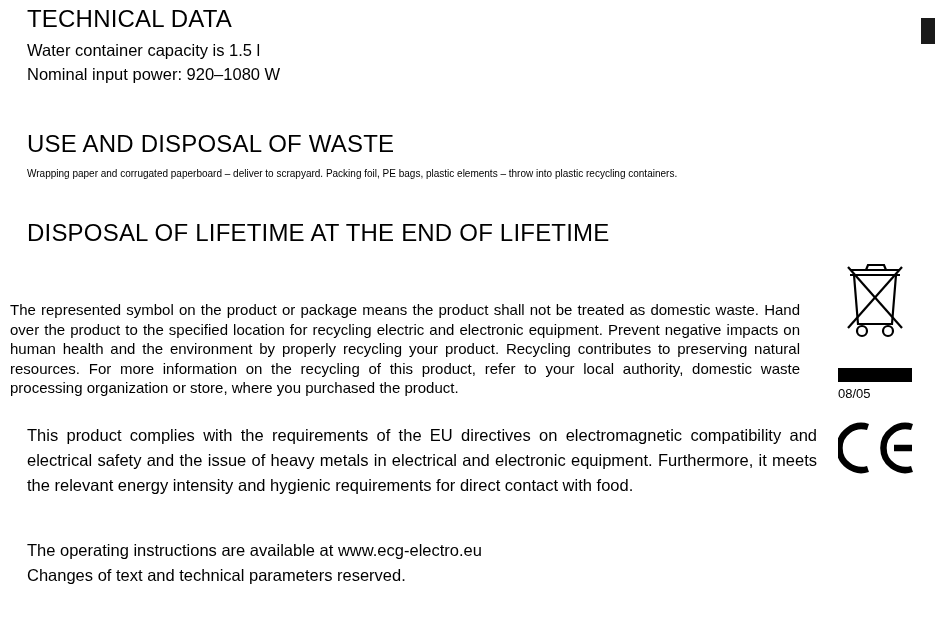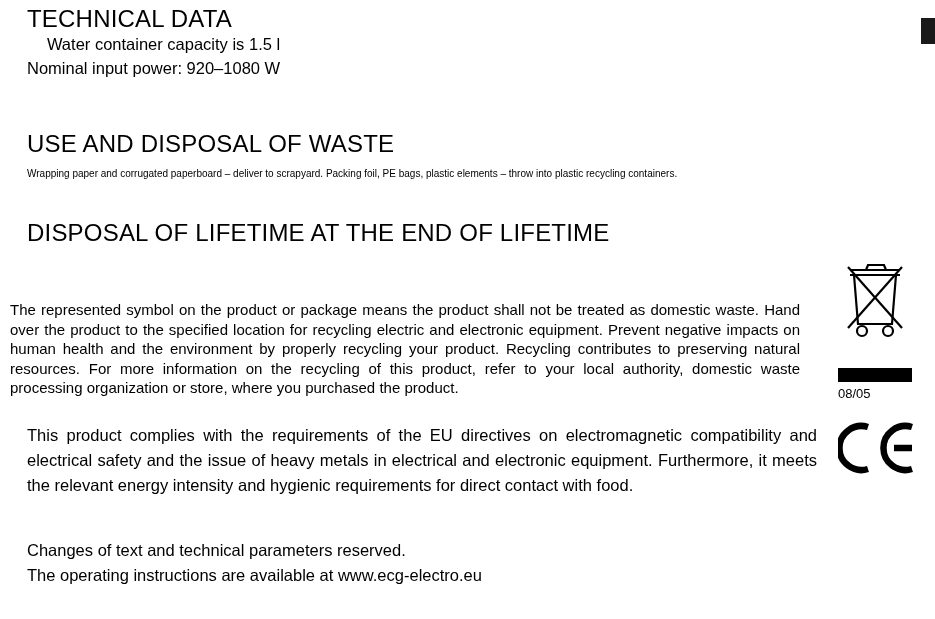--- a/index.html
+++ b/index.html
@@ -29,24 +29,23 @@
     line-height: 1.1;
   }
   .tech-title {
     position: absolute;
     left: 27px;
     top: 6px;
   }
   .tech-lines {
     position: absolute;
     left: 27px;
-    top: 33px;
+    top: 39px;
     font-size: 16.5px;
     line-height: 23.5px;
-    text-align: right;
   }
   .use-title {
     position: absolute;
     left: 27px;
     top: 131px;
   }
   .use-body {
     position: absolute;
     left: 27px;
     top: 163px;
@@ -155,22 +154,22 @@
   <div class="use-body">Wrapping paper and corrugated paperboard – deliver to scrapyard. Packing foil, PE bags, plastic elements – throw into plastic recycling containers.</div>
 
   <h1 class="section-title disposal-title">DISPOSAL OF LIFETIME AT THE END OF LIFETIME</h1>
 
 
   <div class="disposal-body">The represented symbol on the product or package means the product shall not be treated as domestic waste. Hand over the product to the specified location for recycling electric and electronic equipment. Prevent negative impacts on human health and the environment by properly recycling your product. Recycling contributes to preserving natural resources. For more information on the recycling of this product, refer to your local authority, domestic waste processing organization or store, where you purchased the product.</div>
 
   <div class="compliance">This product complies with the requirements of the EU directives on electromagnetic compatibility and electrical safety and the issue of heavy metals in electrical and electronic equipment. Furthermore, it meets the relevant energy intensity and hygienic requirements for direct contact with food.</div>
 
   <div class="footer">
+    <div>The operating instructions are available at www.ecg-electro.eu</div>
     <div>Changes of text and technical parameters reserved.</div>
-    <div>The operating instructions are available at www.ecg-electro.eu</div>
   </div>
 
   <svg class="wee-symbol" viewBox="0 0 74 84">
     <g fill="none" stroke="#000" stroke-width="2.2">
 
       <path d="M12 12 L62 12"></path>
       <path d="M28 12 L30 7 L46 7 L48 12"></path>
 
       <path d="M16 17 L20 66 L54 66 L58 17"></path>
       <path d="M12 17 L62 17"></path>

